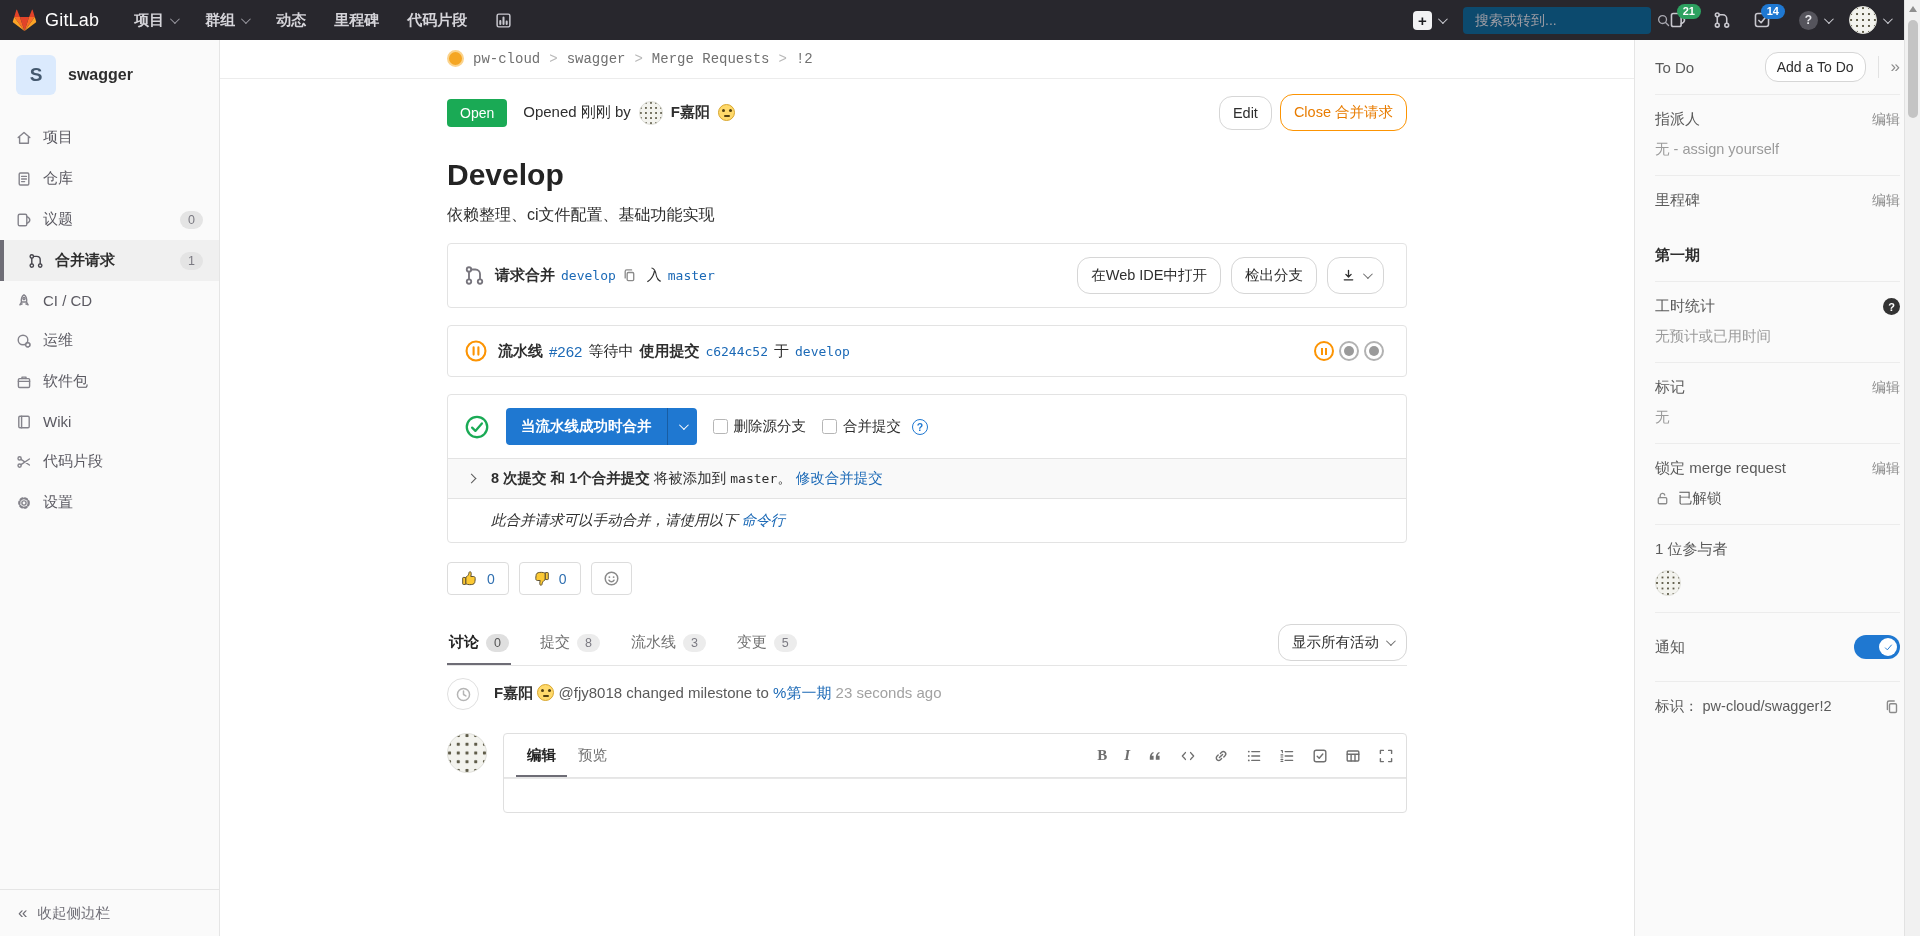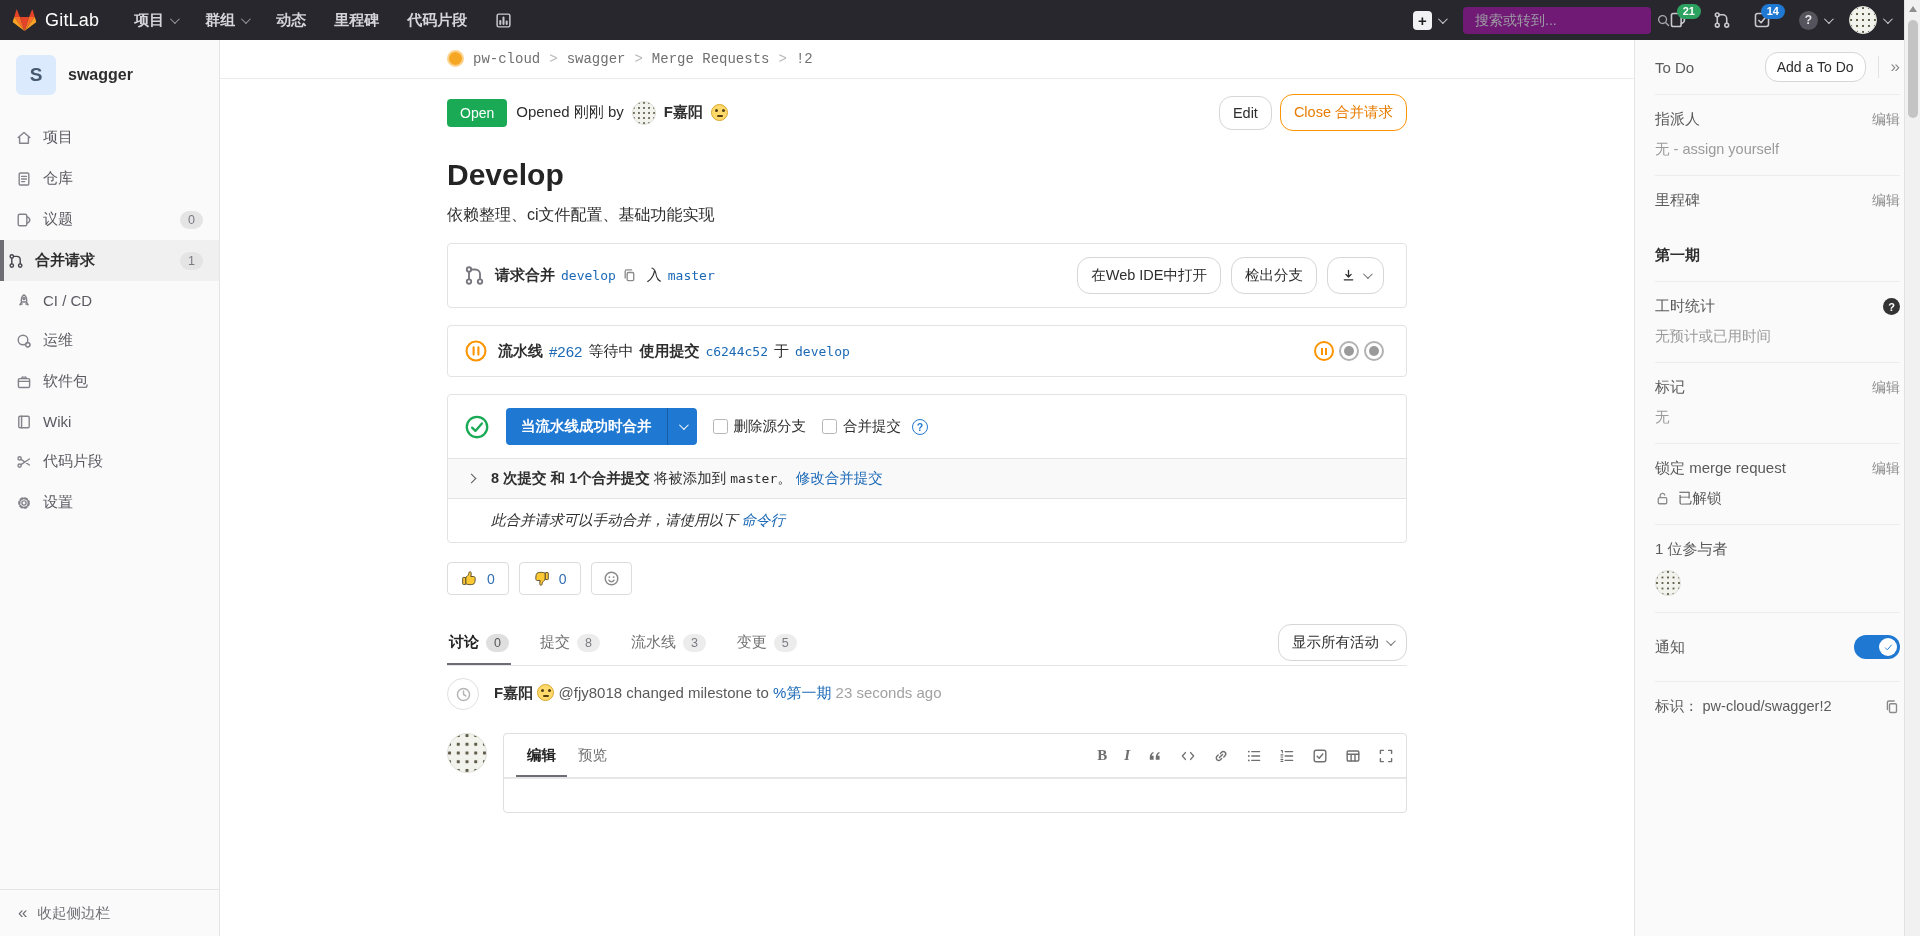--- a/index.html
+++ b/index.html
@@ -11,21 +11,21 @@
   .topnav { height:40px; background:#28272d; display:flex; align-items:center; justify-content:space-between; padding:0 30px 0 12px; }
   .nav-left { display:flex; align-items:center; gap:6px; }
   .logo { display:flex; align-items:center; gap:8px; margin-right:18px; cursor:pointer; }
   .logo-text { color:#fff; font-size:18px; font-weight:400; letter-spacing:.2px; }
   .nav-item-top { color:#d6d5da; font-size:15px; font-weight:600; padding:0 11px; display:flex; align-items:center; gap:6px; height:40px; cursor:pointer; }
   .caret { width:7px; height:7px; border:solid #9a99a1; border-width:0 1.6px 1.6px 0; transform:rotate(45deg) translateY(-2px); display:inline-block; }
   .caret.light { border-color:#cfcfd6; }
   .nav-right { display:flex; align-items:center; gap:18px; }
   .plus-group { display:flex; align-items:center; gap:6px; cursor:pointer; }
   .plus-box { width:19px; height:19px; border-radius:4px; background:#f2f2f4; color:#1d1d22; display:flex; align-items:center; justify-content:center; font-weight:700; font-size:15px; line-height:1; }
-  .searchbox { width:188px; height:27px; background:#701a75; border-radius:4px; display:flex; align-items:center; padding:0 8px 0 12px; }
+  .searchbox { width:188px; height:27px; background:#0c4a6e; border-radius:4px; display:flex; align-items:center; padding:0 8px 0 12px; }
   .searchbox input { flex:1; background:transparent; border:none; outline:none; color:#d8d8dc; font-size:14px; font-family:inherit; }
   .searchbox input::placeholder { color:#9d9ca4; }
   .searchbox .sicon { color:#a9a8b0; }
   .navicon { position:relative; color:#c9c8cf; display:flex; align-items:center; cursor:pointer; }
   .count-badge { position:absolute; top:-7px; right:-14px; font-size:11px; font-weight:700; color:#fff; border-radius:8px; padding:1px 6px; line-height:13px; }
   .count-badge.green { background:#2da160; }
   .count-badge.blue { background:#1f78d1; }
   .help-circle { width:19px; height:19px; border-radius:50%; background:#55545c; color:#e8e8ec; font-size:12px; font-weight:700; display:flex; align-items:center; justify-content:center; }
   .identicon { border-radius:50%; background-color:#f3f3ee; background-image:radial-gradient(#5f5c49 26%, transparent 32%); background-size:23% 23%; background-position:center; border:1px solid #e0e0da; }
   .avatar-28 { width:28px; height:28px; }
@@ -33,37 +33,37 @@
   
   .shell { display:flex; height:896px; }
 
   
   .sidebar-left { width:220px; background:#fafafa; border-right:1px solid #e5e5e5; position:relative; flex:none; }
   .project-row { display:flex; align-items:center; gap:12px; padding:15px 16px 22px; }
   .project-avatar { width:40px; height:40px; border-radius:6px; background:#dbeafd; color:#44596f; font-size:19px; font-weight:600; display:flex; align-items:center; justify-content:center; cursor:pointer; }
   .project-name { font-size:16px; font-weight:700; color:#2e2e2e; }
   .snav-item { display:flex; align-items:center; gap:11px; padding:11px 16px; color:#5b5a62; font-size:15px; cursor:pointer; }
   .snav-item .ic { color:#84838b; flex:none; }
-  .snav-item.active { background:#f0f0f0; border-left:4px solid #6e6d76; padding-left:4px; color:#2e2e2e; font-weight:700; }
+  .snav-item.active { background:#f0f0f0; border-left:4px solid #6e6d76; padding-left:24px; color:#2e2e2e; font-weight:700; }
   .snav-item.active .ic { color:#44434b; }
   .pill { margin-left:auto; background:#e4e4e4; color:#7b7a82; font-size:12.5px; font-weight:400; border-radius:9px; padding:1px 8px; line-height:16px; }
   .collapse-row { position:absolute; left:0; right:0; bottom:0; border-top:1px solid #e5e5e5; background:#fafafa; padding:13px 18px; color:#6f6e76; font-size:14.5px; display:flex; align-items:center; gap:10px; cursor:pointer; }
 
   
   .main { flex:1; overflow:hidden; background:#fff; min-width:0; }
   .bc-bar { border-bottom:1px solid #ececec;font-family:Liberation Mono, monospace; }
   .bc-inner { width:960px; margin:0 auto; display:flex; align-items:center; gap:9px; padding:10px 0 11px; color:#707070; font-size:14px; }
   .bc-avatar { width:17px; height:17px; border-radius:50%; background:#f5a623; border:2px solid #fbd38c; }
   .bc-link { cursor:pointer; }
   .bc-sep { color:#b9b9b9; }
   .container { width:960px; margin:0 auto; }
 
   .status-row { display:flex; align-items:center; gap:8px; margin-top:15px; }
   .badge-open { background:#1aaa55; color:#fff; border-radius:4px; padding:6px 13px; font-size:14px; }
-  .opened-text { color:#2e2e2e; font-size:15px; margin-left:1px; }
+  .opened-text { color:#2e2e2e; font-size:15px; margin-left:8px; }
   .avatar-24 { width:24px; height:24px; }
   .author-name { font-weight:700; }
   .emoji { display:inline-block; width:17px; height:17px; border-radius:50%; background:#ffd96a; border:1px solid #d8a62e; position:relative; vertical-align:-3px; }
   .emoji::before { content:""; position:absolute; left:3px; top:4px; width:3px; height:3px; border-radius:50%; background:#523f10; box-shadow:7px 0 0 #523f10; }
   .emoji::after { content:""; position:absolute; left:5px; bottom:3.5px; width:6px; height:2px; border-radius:2px; background:#523f10; }
   .spacer { flex:1; }
   .btn { display:inline-flex; align-items:center; gap:7px; border:1px solid #d6d6d6; background:#fff; border-radius:13px; padding:8px 13px; font-size:14.5px; color:#2e2e2e; cursor:pointer; font-family:inherit; }
   .btn-close { border-color:#fc9403; color:#e87c00; }
 
   .mr-title { font-size:30px; font-weight:600; margin:27px 0 13px; color:#242424; }

